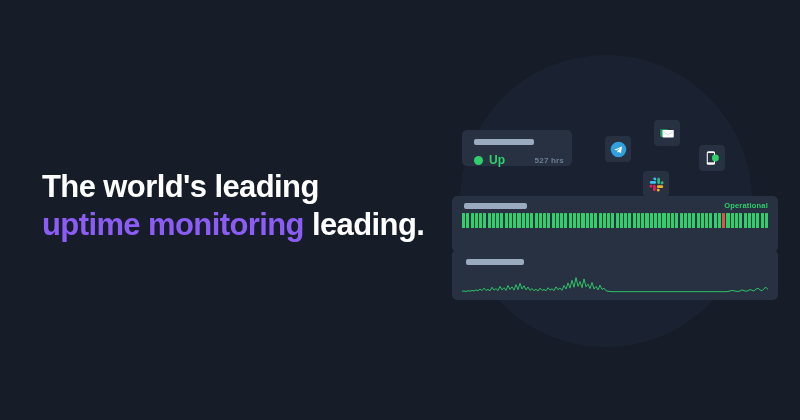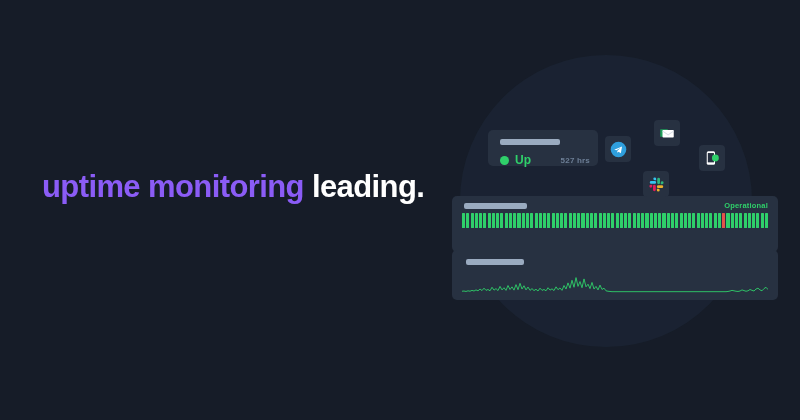--- a/index.html
+++ b/index.html
@@ -53,21 +53,21 @@
     color: #8b5cf6;
   }
 
   
   .card {
     position: absolute;
     background: #273141;
     border-radius: 5px;
   }
   .card-status {
-    left: 488px;
+    left: 462px;
     top: 130px;
     width: 110px;
     height: 36px;
   }
   .card-uptime {
     left: 452px;
     top: 196px;
     width: 326px;
     height: 56px;
   }
@@ -195,20 +195,21 @@
   .icon-tile svg { display: block; }
 </style>
 </head>
 <body>
 
 <div class="stage">
 
   <div class="backdrop-circle"></div>
 
   <div class="headline">
+    <div class="headline-line">The world's leading</div>
     <div class="headline-line"><span class="accent">uptime monitoring</span><span> leading.</span></div>
   </div>
 
   <div class="card card-status">
     <div class="placeholder-bar ph-status"></div>
     <div class="status-row">
       <span class="status-dot"></span>
       <span class="status-label">Up</span>
       <span class="status-meta">527 hrs</span>
     </div>

